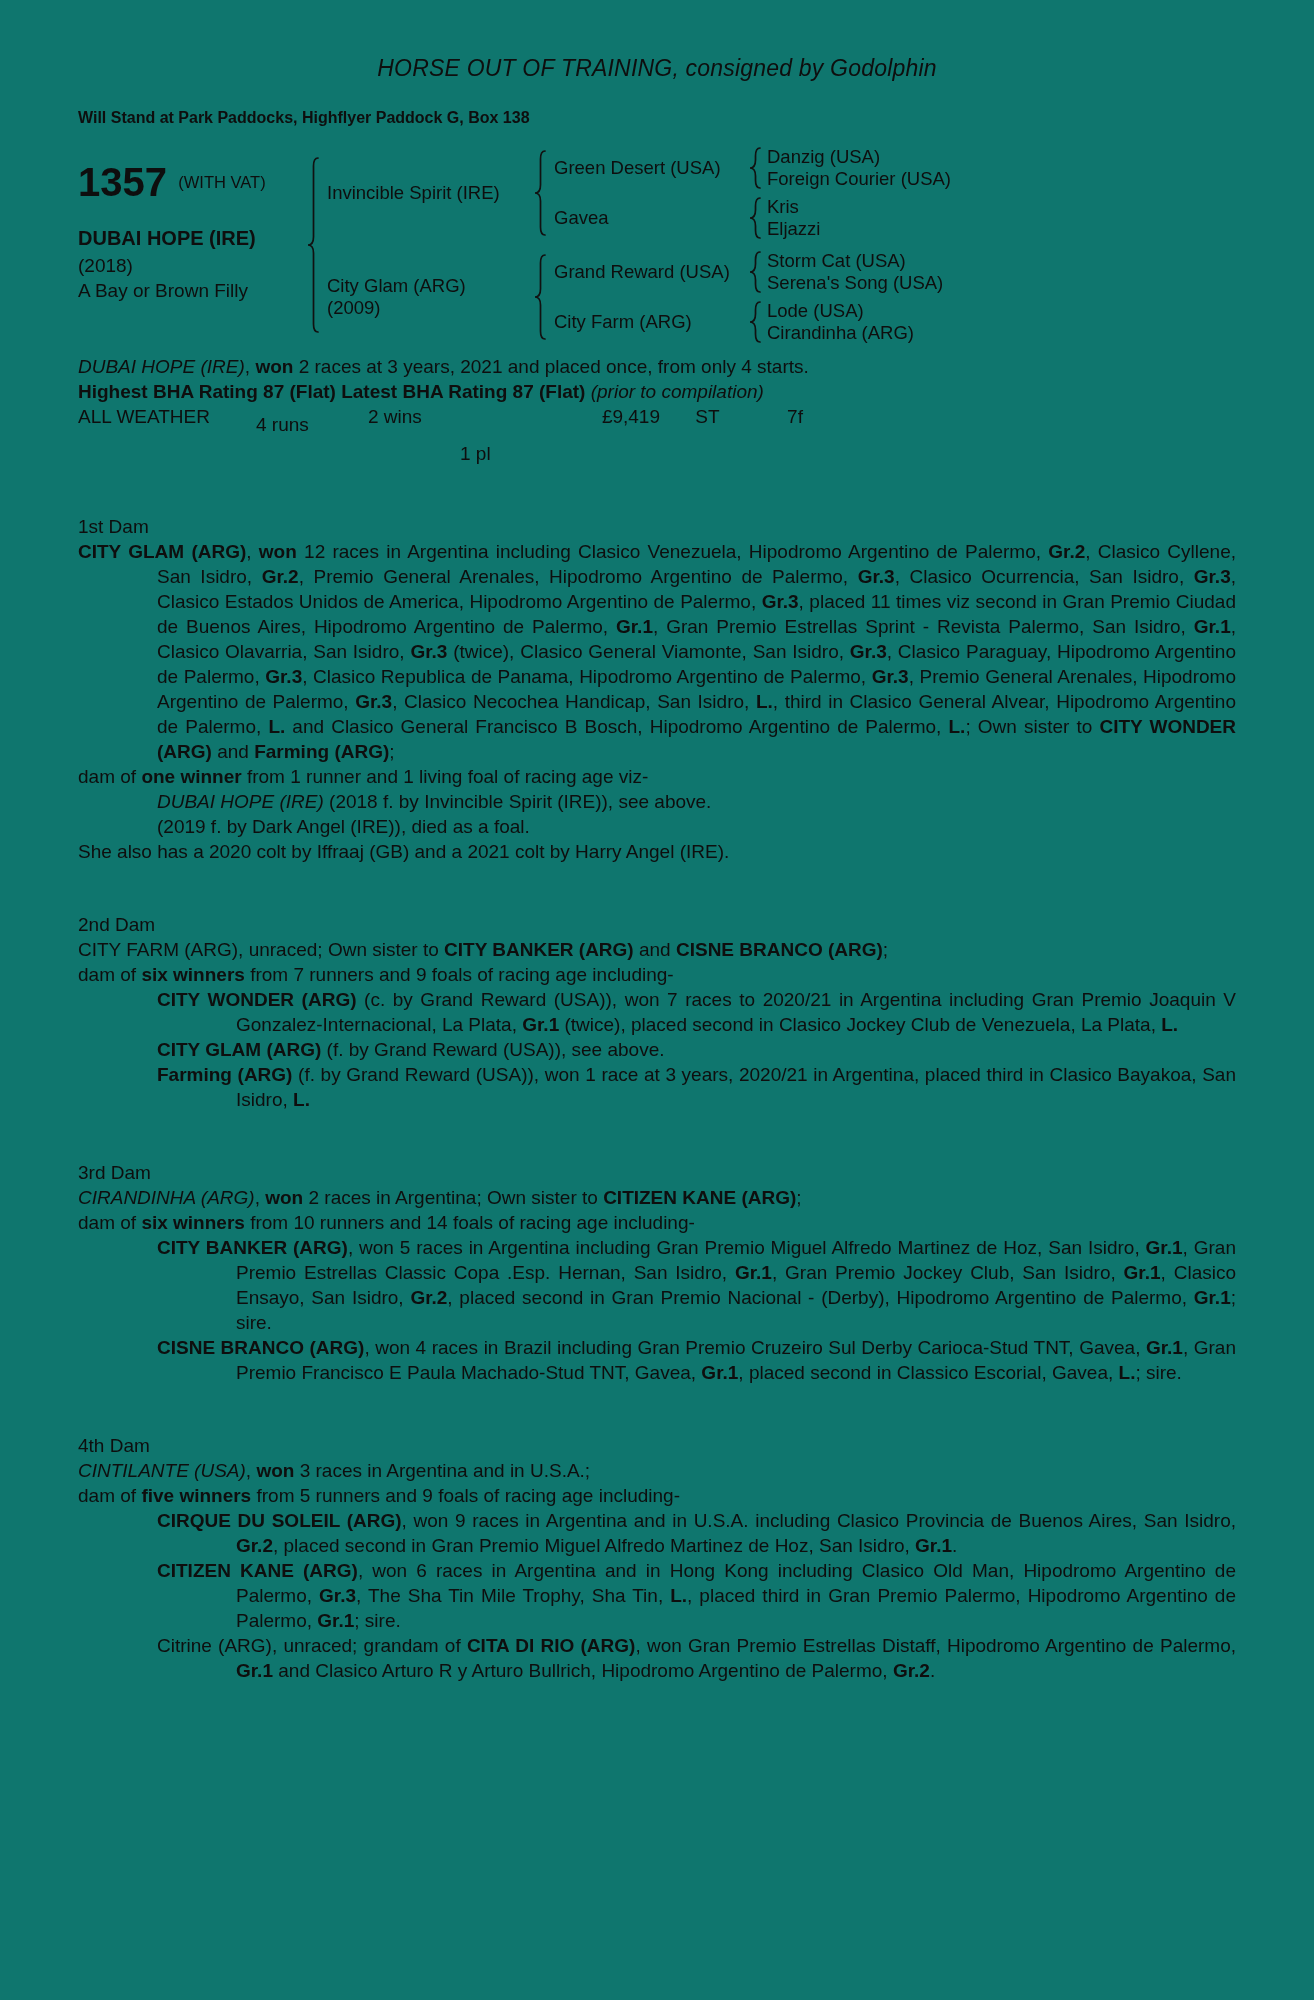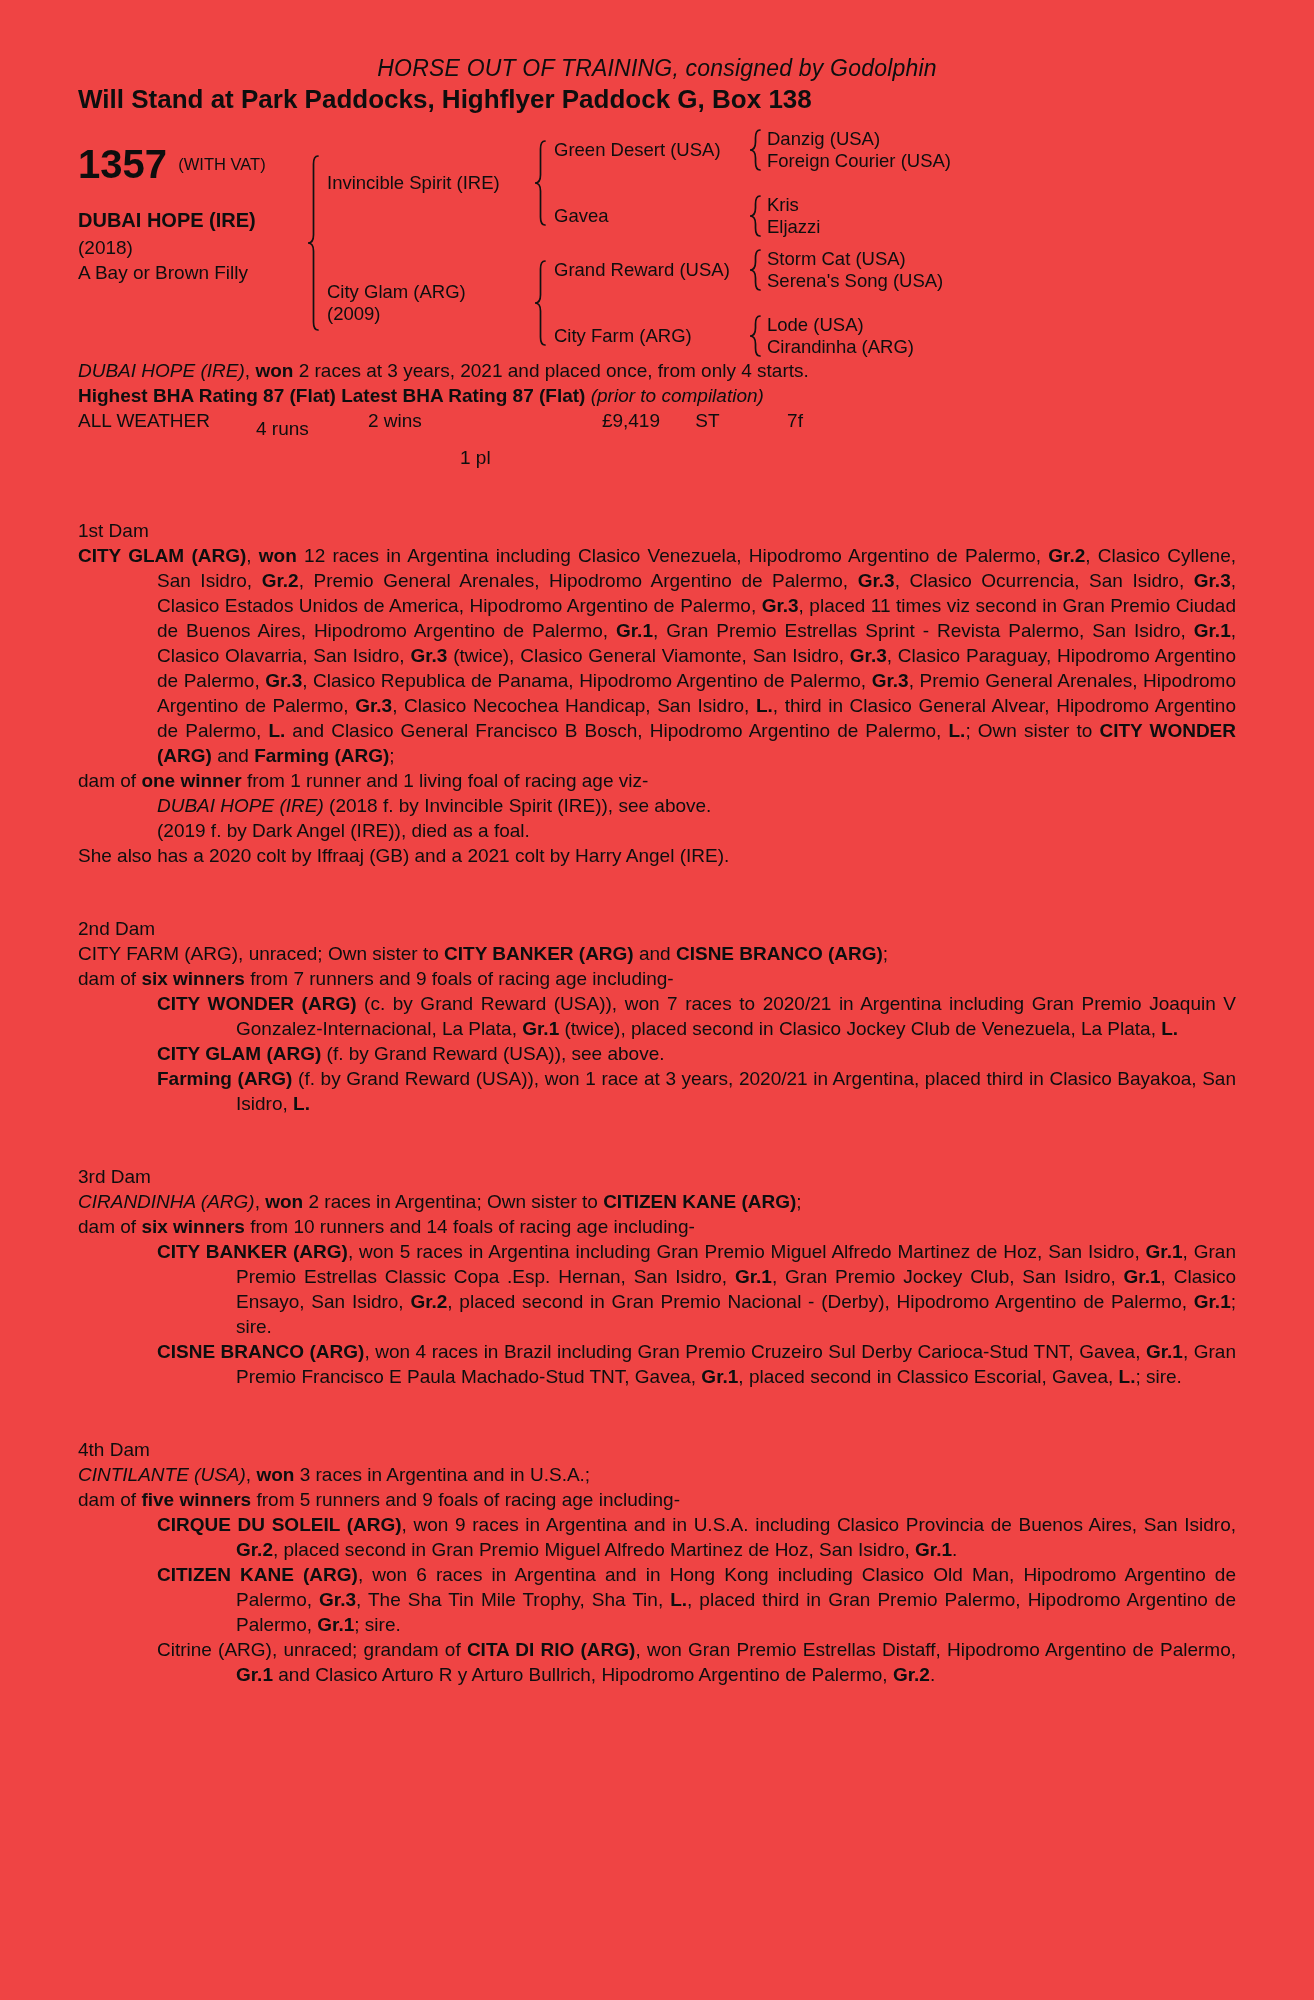--- a/index.html
+++ b/index.html
@@ -1,36 +1,36 @@
 <!DOCTYPE html>
 <html><head>
 <meta charset="utf-8">
 <style>
   html,body{margin:0;padding:0;background:#e8e8e8;}
   .page{
-    width:1314px;height:2000px;background:#ef4444;color:#0e0e0e;
+    width:1314px;height:2000px;background:#0f766e;color:#0e0e0e;
     font-family:"Liberation Sans",sans-serif;font-size:19px;line-height:25px;
     position:relative;box-sizing:border-box;padding:56px 78px 0 78px;overflow:hidden;
   }
   .b{font-weight:bold;margin-top:45px;}
   .i{font-style:italic;}
   .header-title{text-align:center;font-style:italic;font-size:23px;letter-spacing:.2px;}
-  .stand-line{font-weight:bold;font-size:26px;margin-top:6px;}
+  .stand-line{font-weight:bold;font-size:16px;margin-top:24px;}
   
   .ped{position:relative;margin-top:16px;min-height:208px;}
   .lot-col{position:absolute;left:0;top:16px;width:228px;}
   .lot-num{font-weight:bold;font-size:40px;line-height:40px;display:inline-block;vertical-align:middle;}
   .lot-vat{font-size:16.5px;display:inline-block;vertical-align:middle;margin-left:6px;}
   .horse-name{font-weight:bold;font-size:20px;margin-top:24px;}
   .horse-year{margin-top:2px;}
   .tree{margin-left:228px;display:flex;align-items:center;font-size:18.5px;line-height:22px;}
   .halves{display:flex;flex-direction:column;gap:10px;}
   .half{display:flex;align-items:center;}
   .g2cell{width:212px;padding-left:6px;box-sizing:border-box;}
-  .quarters{display:flex;flex-direction:column;gap:22px;}
+  .quarters{display:flex;flex-direction:column;gap:6px;}
   .quarter{display:flex;align-items:center;}
   .g3cell{width:200px;padding-left:6px;box-sizing:border-box;}
   .pair{display:flex;flex-direction:column;padding-left:4px;}
   .brace{display:flex;align-items:center;flex:0 0 auto;}
   
   .race-record{margin-top:26px;}
   .rating-line{margin-top:26px;}
   .rating-row{display:flex;margin-top:0;}
   .rc{flex:0 0 auto;}
   .rc0{width:178px;}

